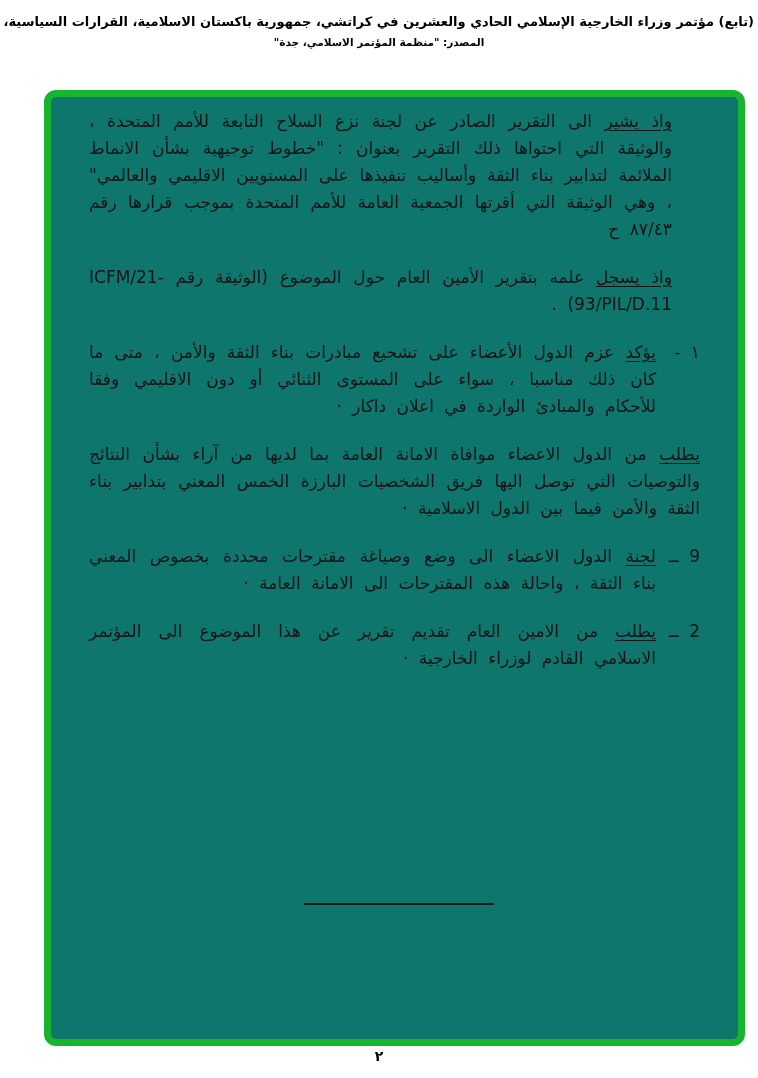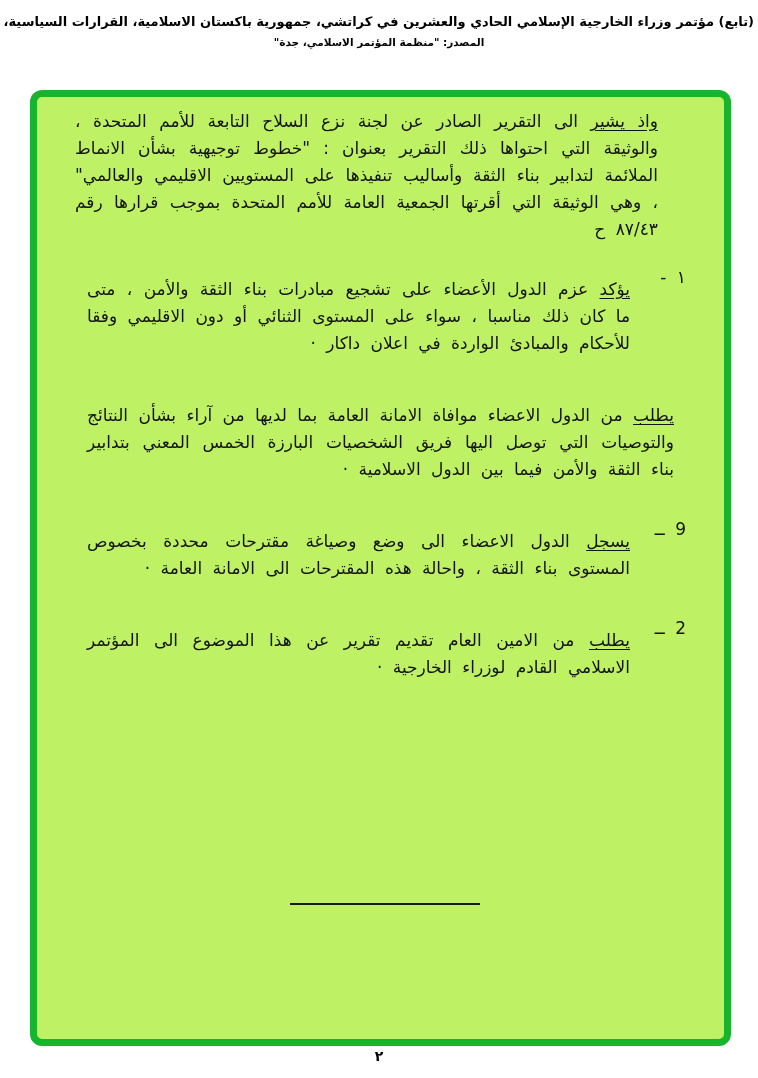--- a/index.html
+++ b/index.html
@@ -13,41 +13,41 @@
   }
   .header {
     position: absolute; top: 14px; left: 4px; right: 4px;
     direction: rtl; text-align: center;
     color: #000; font-weight: bold;
   }
   .header .line1 { font-size: 13px; letter-spacing: 0; white-space: nowrap; }
   .header .line2 { font-size: 10.5px; margin-top: 7px; }
 
   .frame {
-    position: absolute; left: 30px; top: 90px;
+    position: absolute; left: 44px; top: 90px;
     width: 701px; height: 956px;
     border: 7px solid #17b42e;
     border-radius: 12px;
     box-sizing: border-box;
-    background: #bef264;
+    background: #0f766e;
   }
   .content {
     position: absolute; top: 11px; right: 66px; left: 38px;
     direction: rtl;
     text-align: justify;
     font-size: 17px;
     line-height: 27px;
     word-spacing: 5px;
   }
   p.para { margin: 0 0 21px 0; }
   .lead { text-decoration: underline; text-underline-offset: 3px; }
 
   .item { display: flex; margin: 0 -28px 21px 0; }
   .marker { flex: 0 0 44px; white-space: nowrap; }
-  .itemtext { flex: 1; text-align: justify; margin: 12px; }
+  .itemtext { flex: 1; text-align: justify; margin: 0; }
 
   .divider {
     position: absolute; top: 806px; left: 253px;
     width: 190px; height: 2px; background: #1a1a1a;
   }
   .pagenum {
     position: absolute; top: 1048px; left: 0; right: 0;
     text-align: center; font-size: 14px; font-weight: bold; color: #000;
   }
 </style>
@@ -58,33 +58,34 @@
   <div class="line1">(تابع) مؤتمر وزراء الخارجية الإسلامي الحادي والعشرين في كراتشي، جمهورية باكستان الاسلامية، القرارات السياسية، القرار الرقم ٢١/١٨-س</div>
   <div class="line2">المصدر: "منظمة المؤتمر الاسلامي، جدة"</div>
 </div>
 
 <div class="frame">
   <div class="content">
 
     <p class="para"><span class="lead">واذ يشير</span><span> الى التقرير الصادر عن لجنة نزع السلاح التابعة للأمم المتحدة ، والوثيقة التي احتواها ذلك التقرير بعنوان : "خطوط توجيهية بشأن الانماط الملائمة لتدابير بناء الثقة وأساليب تنفيذها على المستويين الاقليمي والعالمي" ، وهي الوثيقة التي أقرتها الجمعية العامة للأمم المتحدة بموجب قرارها رقم ٨٧/٤٣ ح</span></p>
 
 
+    <p class="para"><span class="lead">واذ يسجل</span><span> علمه بتقرير الأمين العام حول الموضوع (الوثيقة رقم ICFM/21-93/PIL/D.11) .</span></p>
 
     <div class="item">
       <span class="marker">١ -</span>
       <p class="itemtext"><span class="lead">يؤكد</span><span> عزم الدول الأعضاء على تشجيع مبادرات بناء الثقة والأمن ، متى ما كان ذلك مناسبا ، سواء على المستوى الثنائي أو دون الاقليمي وفقا للأحكام والمبادئ الواردة في اعلان داكار ·</span></p>
     </div>
 
     <div class="item">
       <p class="itemtext"><span class="lead">يطلب</span><span> من الدول الاعضاء موافاة الامانة العامة بما لديها من آراء بشأن النتائج والتوصيات التي توصل اليها فريق الشخصيات البارزة الخمس المعني بتدابير بناء الثقة والأمن فيما بين الدول الاسلامية ·</span></p>
     </div>
 
     <div class="item">
       <span class="marker">9 ــ</span>
-      <p class="itemtext"><span class="lead">يسجل</span><span> الدول الاعضاء الى وضع وصياغة مقترحات محددة بخصوص المستوى بناء الثقة ، واحالة هذه المقترحات الى الامانة العامة ·</span></p>
+      <p class="itemtext"><span class="lead">لجنة</span><span> الدول الاعضاء الى وضع وصياغة مقترحات محددة بخصوص المعني بناء الثقة ، واحالة هذه المقترحات الى الامانة العامة ·</span></p>
     </div>
 
     <div class="item">
       <span class="marker">2 ــ</span>
       <p class="itemtext"><span class="lead">يطلب</span><span> من الامين العام تقديم تقرير عن هذا الموضوع الى المؤتمر الاسلامي القادم لوزراء الخارجية ·</span></p>
     </div>
 
   </div>
   <div class="divider"></div>
 </div>

